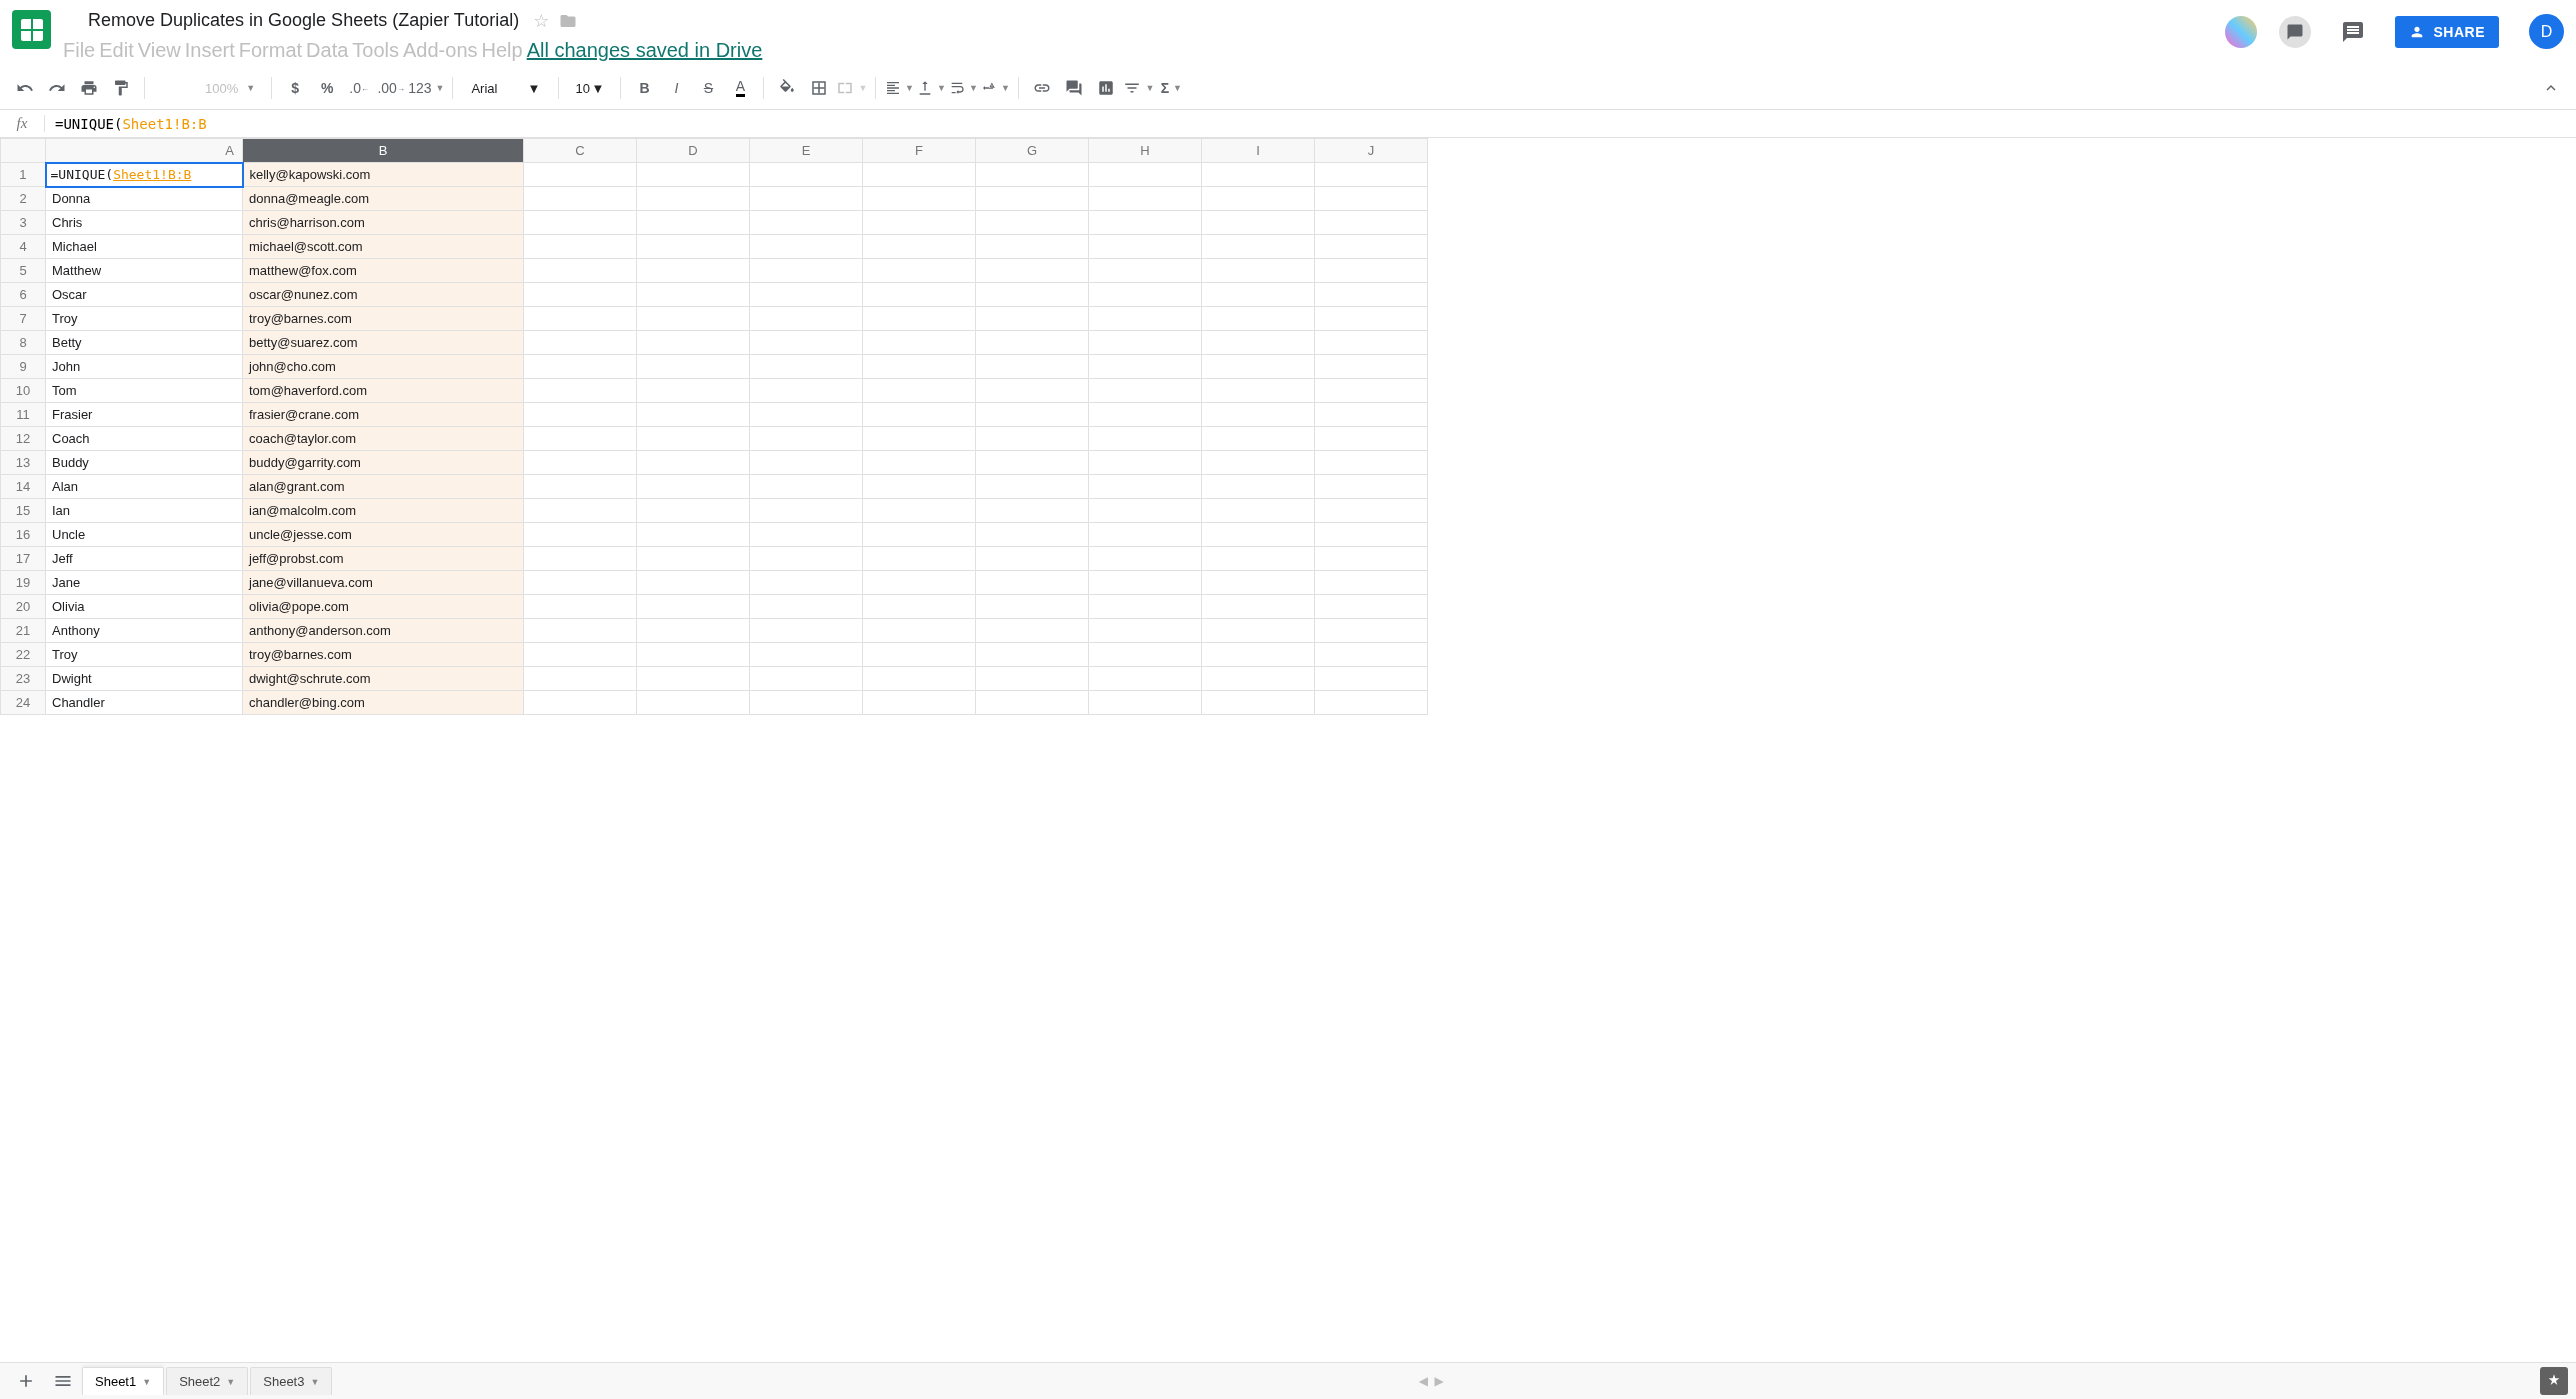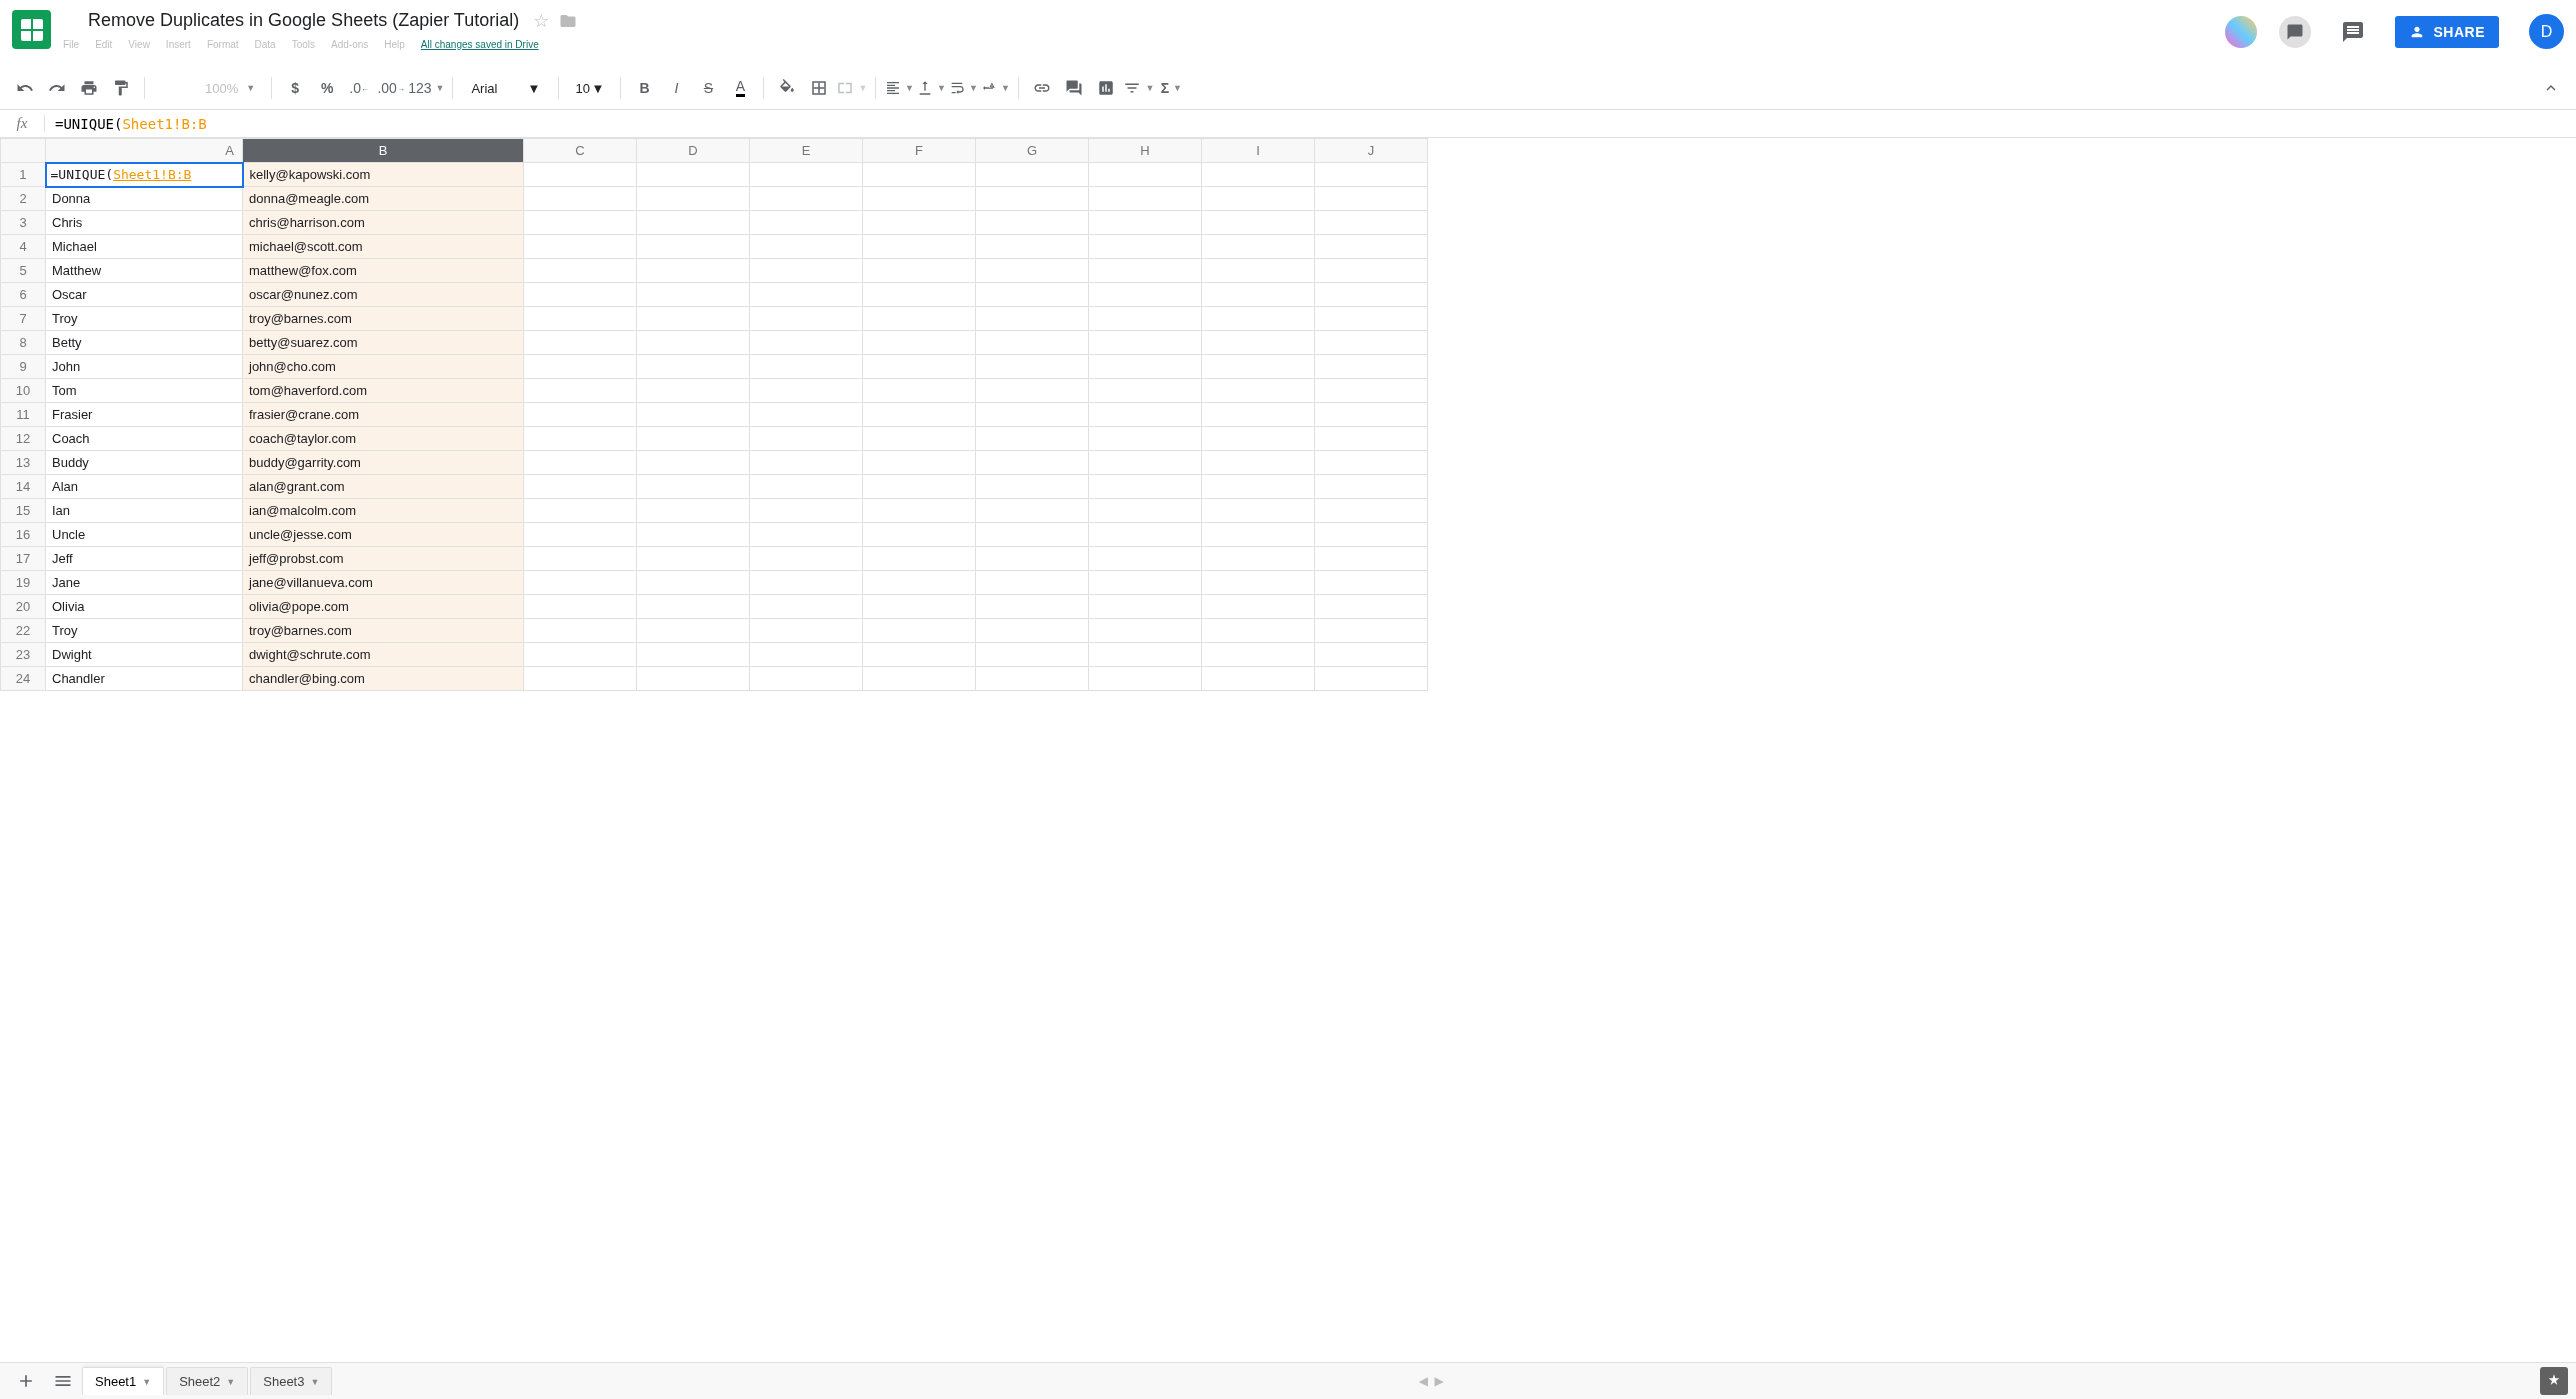--- a/index.html
+++ b/index.html
@@ -9,21 +9,21 @@
 .title-bar { display:flex; align-items:flex-start; padding: 8px 12px 0 12px; height:67px; }
 .doc-icon { width:39px; height:39px; background:#0f9d58; border-radius:4px; display:flex; align-items:center; justify-content:center; margin-right:12px; margin-top:2px; }
 .doc-icon-inner { width:22px; height:22px; background:#fff; border-radius:2px; position:relative; }
 .doc-icon-inner::before,.doc-icon-inner::after { content:""; position:absolute; background:#0f9d58; }
 .doc-icon-inner::before { left:0;right:0;top:50%;height:2px;transform:translateY(-1px);}
 .doc-icon-inner::after { top:0;bottom:0;left:50%;width:2px;transform:translateX(-1px);}
 .title-col { flex:1; }
 .doc-title-row { display:flex; align-items:center; gap:10px; }
 .doc-title { font-size:18px; color:#202124; padding:2px 4px;margin-left:21px; }
 .star-icon, .folder-icon { color:#bbb; font-size:18px; }
-.menu-bar { display:flex; gap:16px; padding-top:6px; font-size:10px; color:#bfbfbf; align-items:flex-start; }
+.menu-bar { display:flex; gap:4px; padding-top:6px; font-size:20px; color:#bfbfbf; align-items:flex-start; }
 .menu-item { cursor:default; }
 .menu-save { color:#0f766e; text-decoration: underline; }
 .right-actions { display:flex; align-items:center; gap:30px; padding-top:6px; }
 .avatar-circle { width:35px; height:35px; border-radius:50%; background:#1a73e8; color:#fff; display:flex; align-items:center;justify-content:center; font-size:16px; }
 .share-btn { background:#1a73e8; color:#fff; padding:8px 14px; border-radius:3px; font-weight:bold; font-size:14px; display:flex; align-items:center; gap:8px; letter-spacing:0.5px;}
 .share-btn svg { width:16px; height:16px; fill:#fff;}
 .right-icon { color:#5f6368; font-size:22px; }
 .collab-avatar { width:32px;height:32px;border-radius:50%; background: linear-gradient(45deg,#f6c,#6cf,#fc6); }
 .collab-anon { width:32px;height:32px;border-radius:50%; background:#e0e0e0; display:flex;align-items:center;justify-content:center;color:#5f6368;font-size:16px; margin-left:-8px;}
 
@@ -556,20 +556,33 @@
           <td class="cell"></td>
           <td class="cell"></td>
           <td class="cell"></td>
           <td class="cell"></td>
           <td class="cell"></td>
           <td class="cell"></td>
           <td class="cell"></td>
           <td class="cell"></td>
         </tr>
         <tr>
+          <th class="row-head">21</th>
+          <td class="cell">Anthony</td>
+          <td class="cell colB colB-border-left colB-border-right">anthony@anderson.com</td>
+          <td class="cell"></td>
+          <td class="cell"></td>
+          <td class="cell"></td>
+          <td class="cell"></td>
+          <td class="cell"></td>
+          <td class="cell"></td>
+          <td class="cell"></td>
+          <td class="cell"></td>
+        </tr>
+        <tr>
           <th class="row-head">22</th>
           <td class="cell">Troy</td>
           <td class="cell colB colB-border-left colB-border-right">troy@barnes.com</td>
           <td class="cell"></td>
           <td class="cell"></td>
           <td class="cell"></td>
           <td class="cell"></td>
           <td class="cell"></td>
           <td class="cell"></td>
           <td class="cell"></td>

